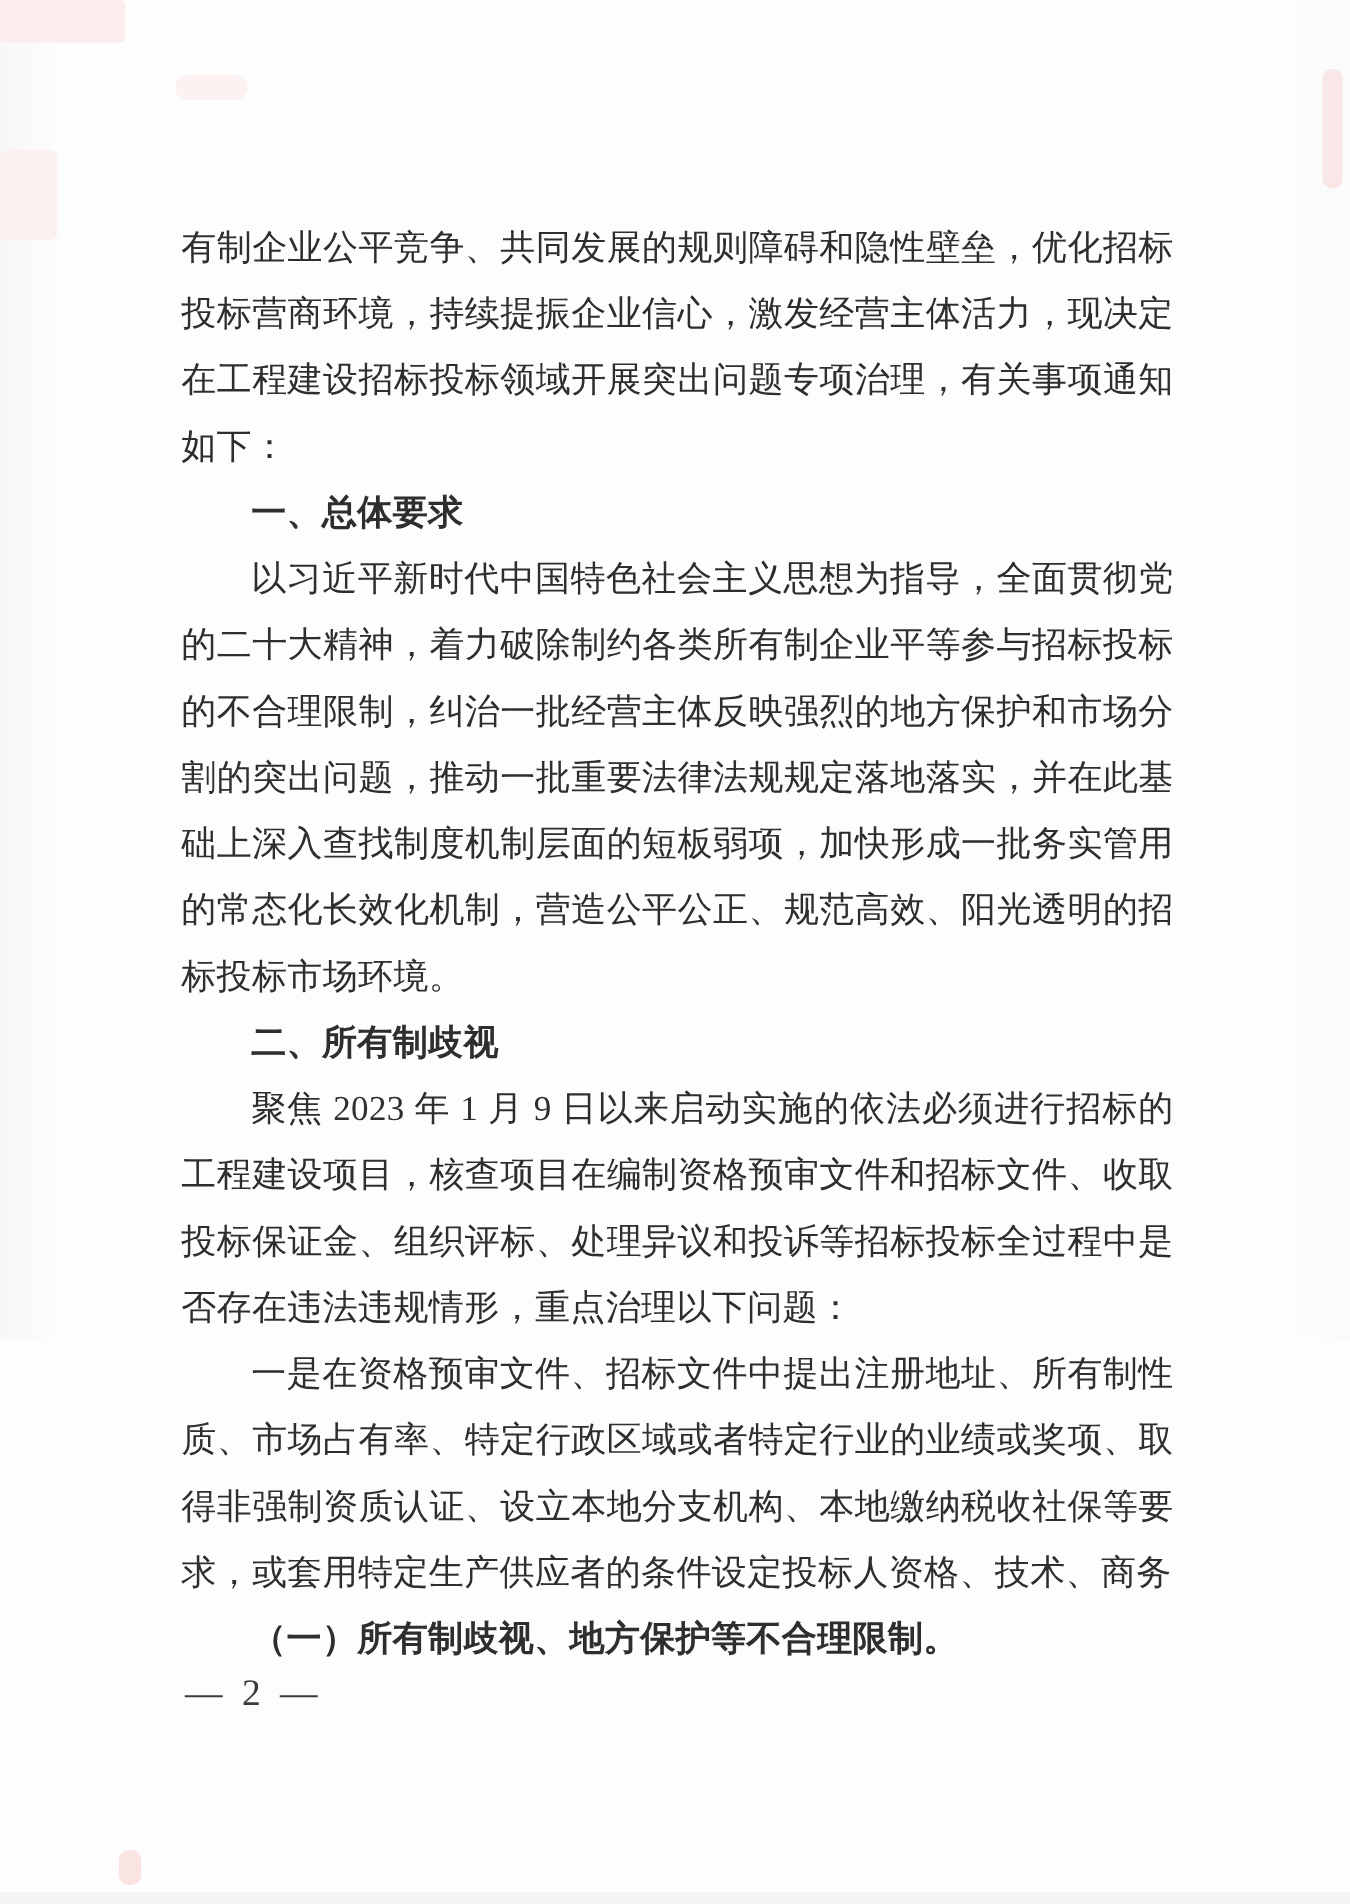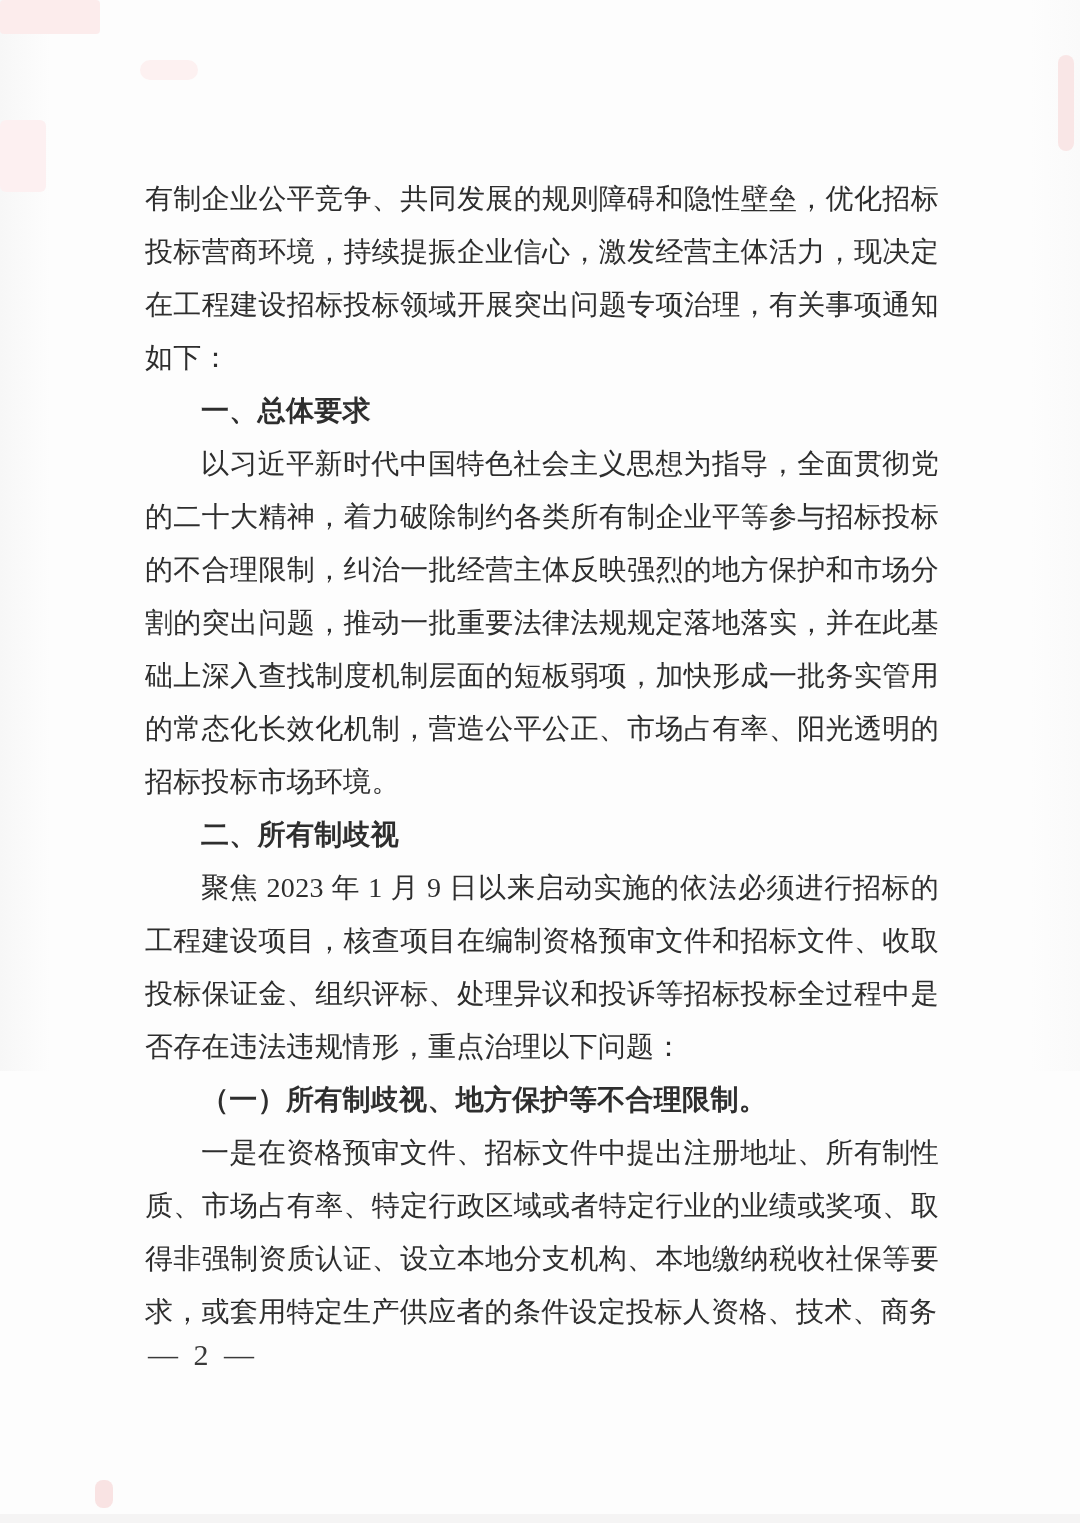--- a/index.html
+++ b/index.html
@@ -85,26 +85,26 @@
   <div class="artifact left-blob"></div>
   <div class="artifact right-streak"></div>
   <div class="artifact bl-dot"></div>
   <div class="artifact bottom-band"></div>
 
   <div class="text-column">
     <p class="para body-noindent">有制企业公平竞争、共同发展的规则障碍和隐性壁垒，优化招标投标营商环境，持续提振企业信心，激发经营主体活力，现决定在工程建设招标投标领域开展突出问题专项治理，有关事项通知如下：</p>
 
     <p class="para heading">一、总体要求</p>
 
-    <p class="para body">以习近平新时代中国特色社会主义思想为指导，全面贯彻党的二十大精神，着力破除制约各类所有制企业平等参与招标投标的不合理限制，纠治一批经营主体反映强烈的地方保护和市场分割的突出问题，推动一批重要法律法规规定落地落实，并在此基础上深入查找制度机制层面的短板弱项，加快形成一批务实管用的常态化长效化机制，营造公平公正、市场占有率、阳光透明的招标投标市场环境。</p>
+    <p class="para body">以习近平新时代中国特色社会主义思想为指导，全面贯彻党的二十大精神，着力破除制约各类所有制企业平等参与招标投标的不合理限制，纠治一批经营主体反映强烈的地方保护和市场分割的突出问题，推动一批重要法律法规规定落地落实，并在此基础上深入查找制度机制层面的短板弱项，加快形成一批务实管用的常态化长效化机制，营造公平公正、规范高效、阳光透明的招标投标市场环境。</p>
 
     <p class="para heading">二、所有制歧视</p>
 
     <p class="para body">聚焦 2023 年 1 月 9 日以来启动实施的依法必须进行招标的工程建设项目，核查项目在编制资格预审文件和招标文件、收取投标保证金、组织评标、处理异议和投诉等招标投标全过程中是否存在违法违规情形，重点治理以下问题：</p>
 
+    <p class="para body">一是在资格预审文件、招标文件中提出注册地址、所有制性质、市场占有率、特定行政区域或者特定行业的业绩或奖项、取得非强制资质认证、设立本地分支机构、本地缴纳税收社保等要求，或套用特定生产供应者的条件设定投标人资格、技术、商务</p>
+
     <p class="para subheading">（一）所有制歧视、地方保护等不合理限制。</p>
-
-    <p class="para body">一是在资格预审文件、招标文件中提出注册地址、所有制性质、市场占有率、特定行政区域或者特定行业的业绩或奖项、取得非强制资质认证、设立本地分支机构、本地缴纳税收社保等要求，或套用特定生产供应者的条件设定投标人资格、技术、商务</p>
   </div>
 
   <div class="footer-pagenum">— 2 —</div>
 
 </div>
 
 </body></html>

